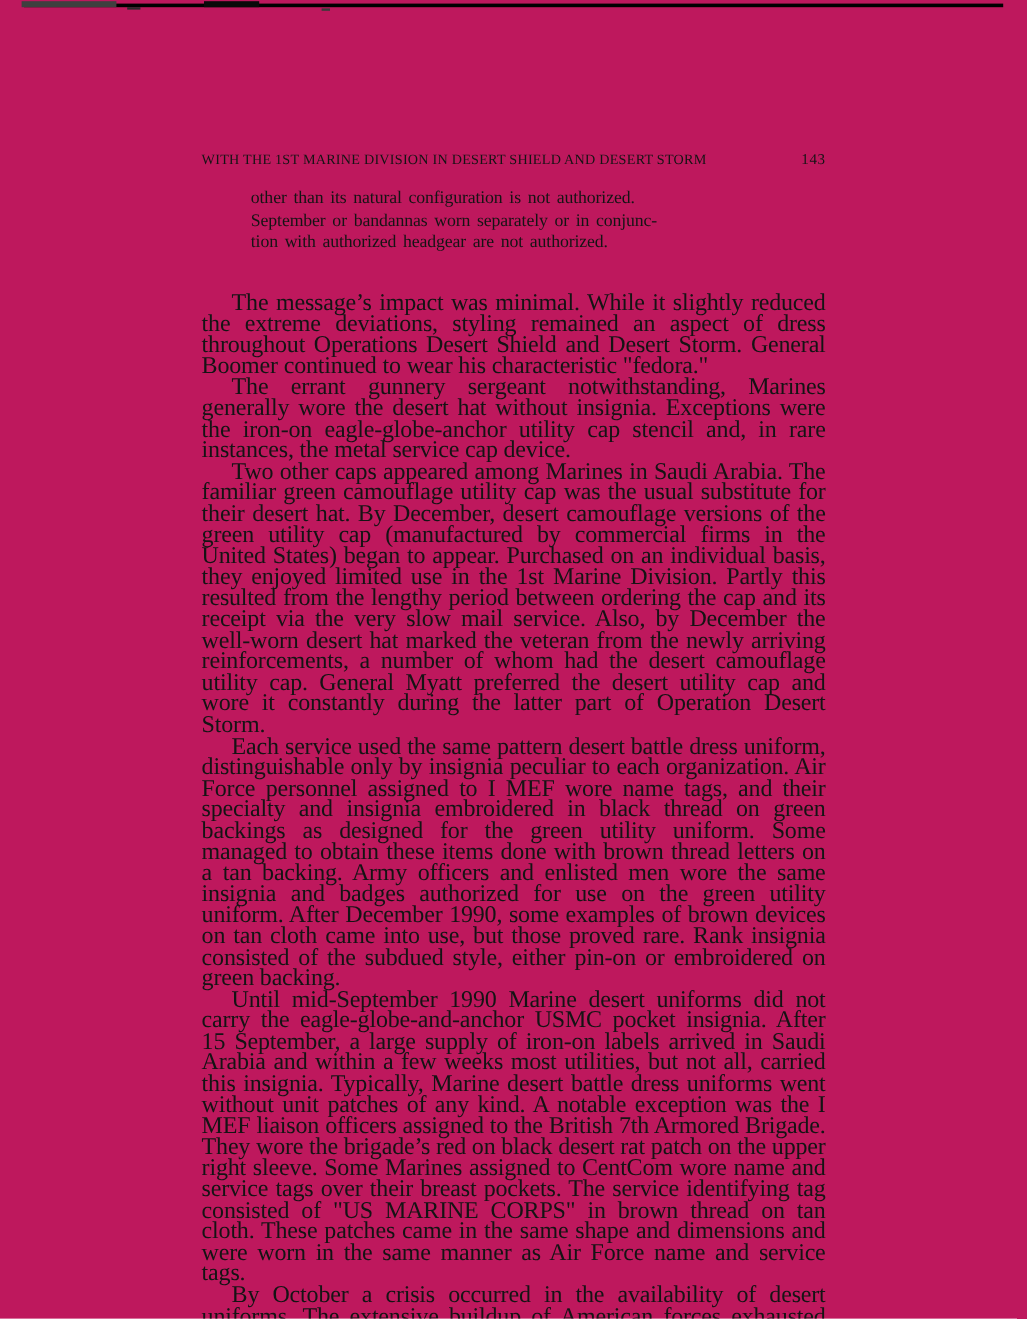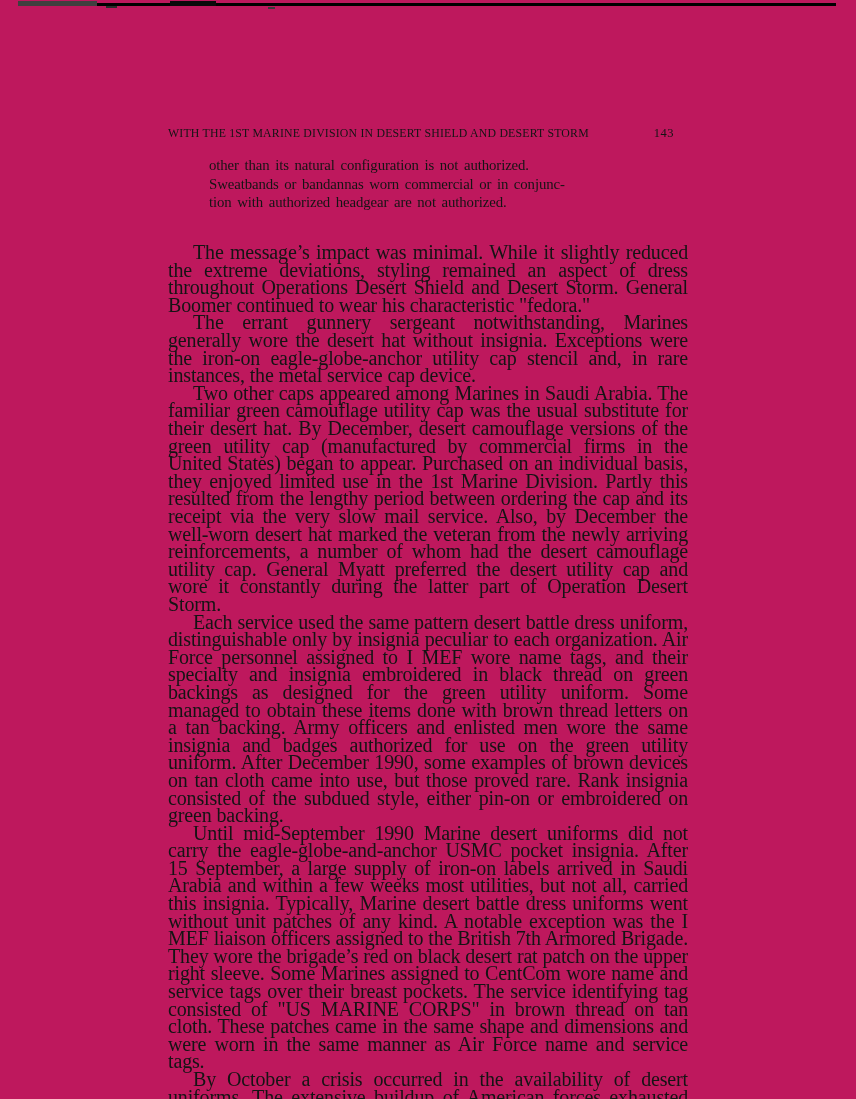--- a/index.html
+++ b/index.html
@@ -31,21 +31,20 @@
     width: 520px;
     display: flex;
     justify-content: space-between;
     align-items: baseline;
     font-size: 11.8px;
     letter-spacing: 0.2px;
     white-space: nowrap;
   }
   .running-header .page-num {
     font-size: 12.5px;
-    margin-right: 14px;
     letter-spacing: 0.5px;
   }
   
   .content {
     position: absolute;
     left: 168px;
     top: 156px;
     width: 520px;
   }
   .blockquote {
@@ -83,21 +82,21 @@
 
   <div class="running-header">
     <span>WITH THE 1ST MARINE DIVISION IN DESERT SHIELD AND DESERT STORM</span>
     <span class="page-num">143</span>
   </div>
 
   <div class="content">
 
     <div class="blockquote">
       <div class="q-line">other than its natural configuration is not authorized.</div>
-      <div class="q-line">Sweatbands or bandannas worn commercial or in conjunc-</div>
+      <div class="q-line">September or bandannas worn separately or in conjunc-</div>
       <div class="q-line">tion with authorized headgear are not authorized.</div>
     </div>
 
     <div class="body-text">
       <p>The message’s impact was minimal. While it slightly reduced the extreme deviations, styling remained an aspect of dress throughout Operations Desert Shield and Desert Storm. General Boomer continued to wear his characteristic "fedora."</p>
       <p>The errant gunnery sergeant notwithstanding, Marines generally wore the desert hat without insignia. Exceptions were the iron-on eagle-globe-anchor utility cap stencil and, in rare instances, the metal service cap device.</p>
       <p>Two other caps appeared among Marines in Saudi Arabia. The familiar green camouflage utility cap was the usual substitute for their desert hat. By December, desert camouflage versions of the green utility cap (manufactured by commercial firms in the United States) began to appear. Purchased on an individual basis, they enjoyed limited use in the 1st Marine Division. Partly this resulted from the lengthy period between ordering the cap and its receipt via the very slow mail service. Also, by December the well-worn desert hat marked the veteran from the newly arriving reinforcements, a number of whom had the desert camouflage utility cap. General Myatt preferred the desert utility cap and wore it constantly during the latter part of Operation Desert Storm.</p>
       <p>Each service used the same pattern desert battle dress uniform, distinguishable only by insignia peculiar to each organization. Air Force personnel assigned to I MEF wore name tags, and their specialty and insignia embroidered in black thread on green backings as designed for the green utility uniform. Some managed to obtain these items done with brown thread letters on a tan backing. Army officers and enlisted men wore the same insignia and badges authorized for use on the green utility uniform. After December 1990, some examples of brown devices on tan cloth came into use, but those proved rare. Rank insignia consisted of the subdued style, either pin-on or embroidered on green backing.</p>
       <p>Until mid-September 1990 Marine desert uniforms did not carry the eagle-globe-and-anchor USMC pocket insignia. After 15 September, a large supply of iron-on labels arrived in Saudi Arabia and within a few weeks most utilities, but not all, carried this insignia. Typically, Marine desert battle dress uniforms went without unit patches of any kind. A notable exception was the I MEF liaison officers assigned to the British 7th Armored Brigade. They wore the brigade’s red on black desert rat patch on the upper right sleeve. Some Marines assigned to CentCom wore name and service tags over their breast pockets. The service identifying tag consisted of "US MARINE CORPS" in brown thread on tan cloth. These patches came in the same shape and dimensions and were worn in the same manner as Air Force name and service tags.</p>
       <p>By October a crisis occurred in the availability of desert uniforms. The extensive buildup of American forces exhausted supplies and some arriving units went without the desert battle dress for awhile. Complaints from General Myatt</p>

